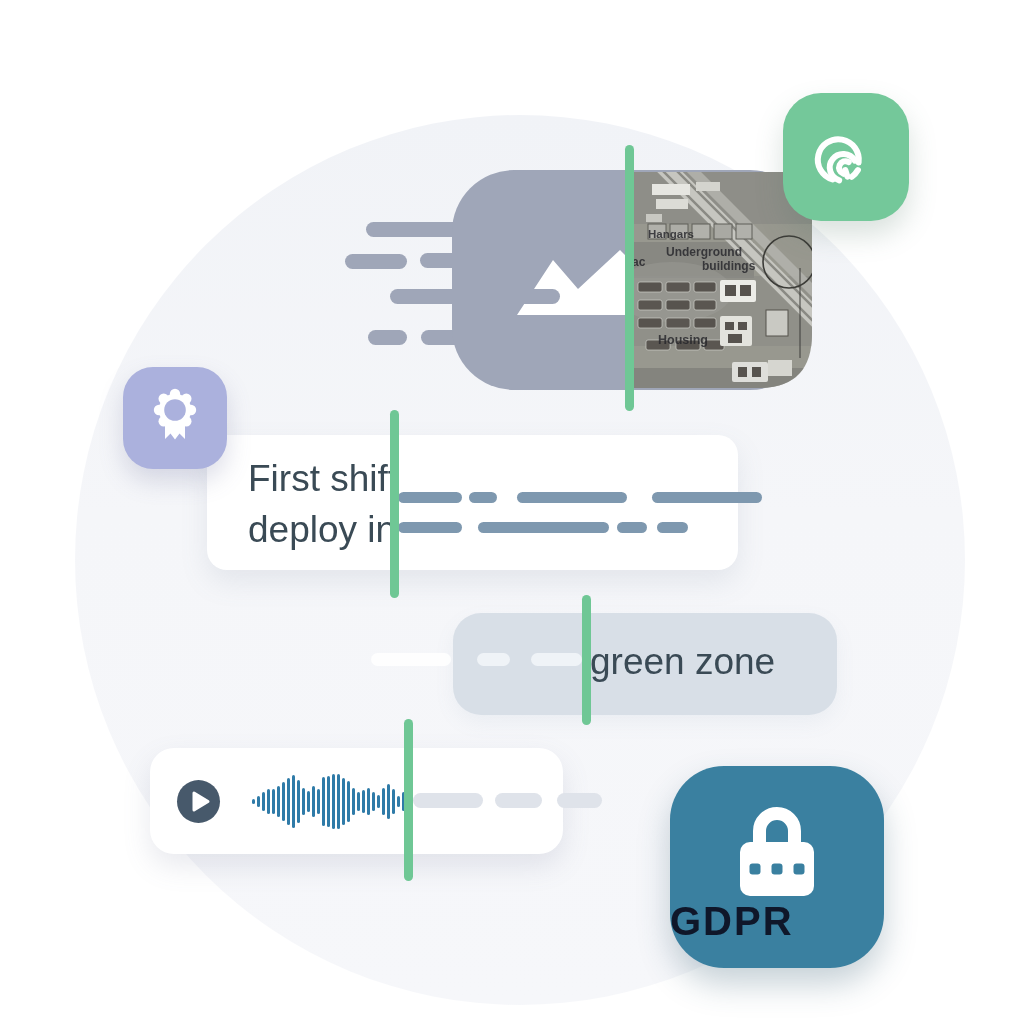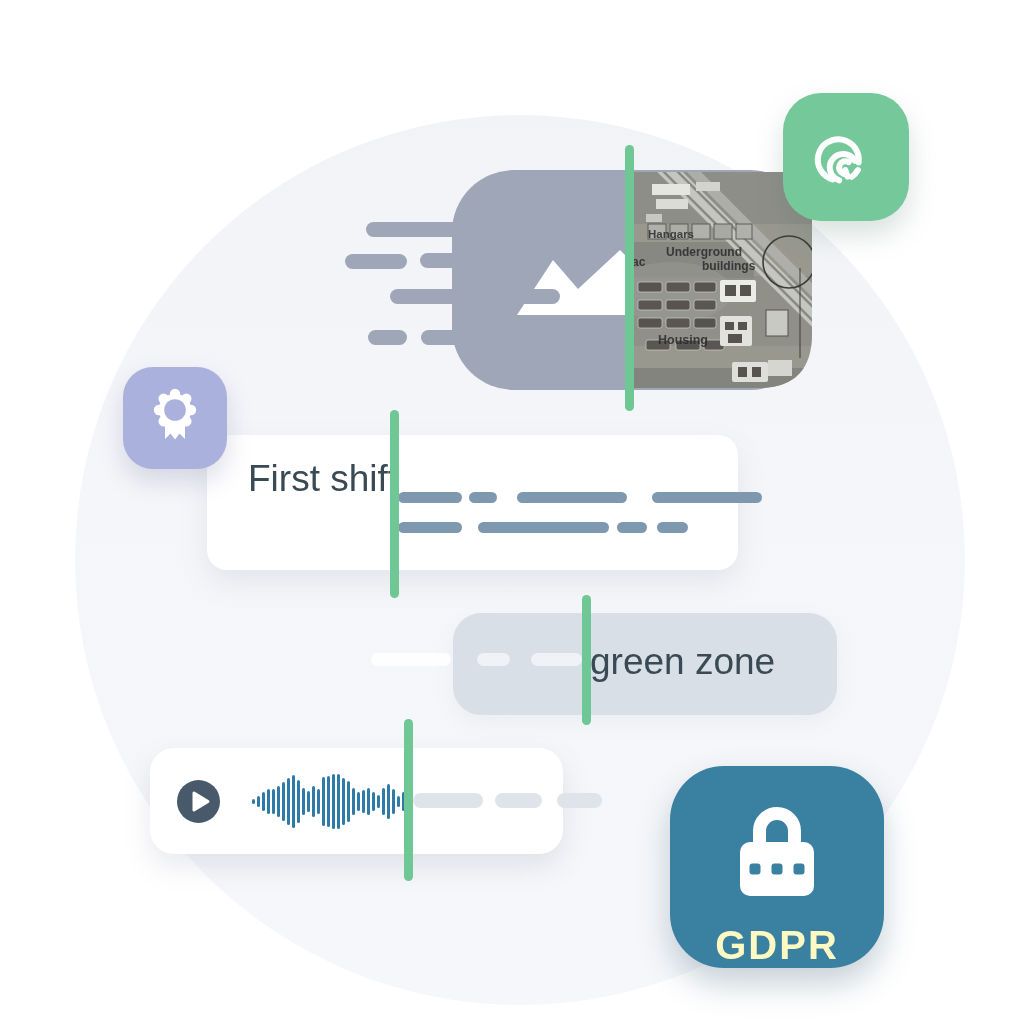--- a/index.html
+++ b/index.html
@@ -26,22 +26,22 @@
   .satellite{position:absolute;left:632px;top:172px;z-index:5;}
   .sat-label{font-family:"Liberation Sans","DejaVu Sans",sans-serif;font-weight:700;fill:#26262b;opacity:.82;}
 
   .badge{position:absolute;display:flex;align-items:center;justify-content:center;}
   .badge.fingerprint{left:783px;top:93px;width:126px;height:128px;border-radius:38px;
        background:var(--c-accent-green);z-index:6;box-shadow:0 14px 28px rgba(80,120,100,.22);}
   .badge.award{left:123px;top:367px;width:104px;height:102px;border-radius:30px;
        background:var(--c-lavender);z-index:10;box-shadow:0 12px 24px rgba(100,105,150,.22);}
   .badge.gdpr{left:670px;top:766px;width:214px;height:202px;border-radius:54px;
        background:var(--c-teal);z-index:9;box-shadow:0 16px 32px rgba(50,90,110,.28);}
-  .gdpr-label{position:absolute;left:0;top:133px;width:214px;text-align:center;color:#fef9c3;
-       font-size:40px;font-weight:700;letter-spacing:2px;margin-top:24px;}
+  .gdpr-label{position:absolute;left:0;top:133px;width:214px;text-align:left;color:#0f172a;
+       font-size:40px;font-weight:700;letter-spacing:2px;}
 
   .card{position:absolute;background:var(--c-card-white);}
   .msg-card{left:207px;top:435px;width:531px;height:135px;border-radius:20px;z-index:7;
             box-shadow:0 12px 28px rgba(110,120,150,.13);}
   .msg-line{position:absolute;left:41px;font-size:37px;color:var(--c-text-dark);white-space:nowrap;}
   .msg-line.l1{top:23px;}
   .msg-line.l2{top:74px;}
 
   .zone-card{left:453px;top:613px;width:384px;height:102px;border-radius:28px;
              background:var(--c-zone-card-bg);z-index:7;box-shadow:0 8px 20px rgba(120,135,160,.08);}
@@ -174,20 +174,21 @@
           <circle cx="40.7" cy="31.7" r="5.2"></circle>
         <circle cx="52" cy="27" r="5.2"></circle>
           <circle cx="63.3" cy="31.7" r="5.2"></circle>
       </g>
       <circle cx="52" cy="43" r="10.8" fill="var(--c-lavender)"></circle>
     </svg>
   </div>
 
   <div class="card msg-card">
     <div class="msg-line l1">First shift</div>
+    <div class="msg-line l2">deploy in</div>
   </div>
   <div class="dash-layer z8">
       <div class="dash blue" style="left: 398px; top: 492px; width: 64px; height: 11px;"></div>
       <div class="dash blue" style="left: 469px; top: 492px; width: 28px; height: 11px;"></div>
       <div class="dash blue" style="left: 517px; top: 492px; width: 110px; height: 11px;"></div>
       <div class="dash blue" style="left: 652px; top: 492px; width: 110px; height: 11px;"></div>
     </div>
   <div class="dash-layer z8">
       <div class="dash blue" style="left: 398px; top: 522px; width: 64px; height: 11px;"></div>
       <div class="dash blue" style="left: 478px; top: 522px; width: 131px; height: 11px;"></div>

